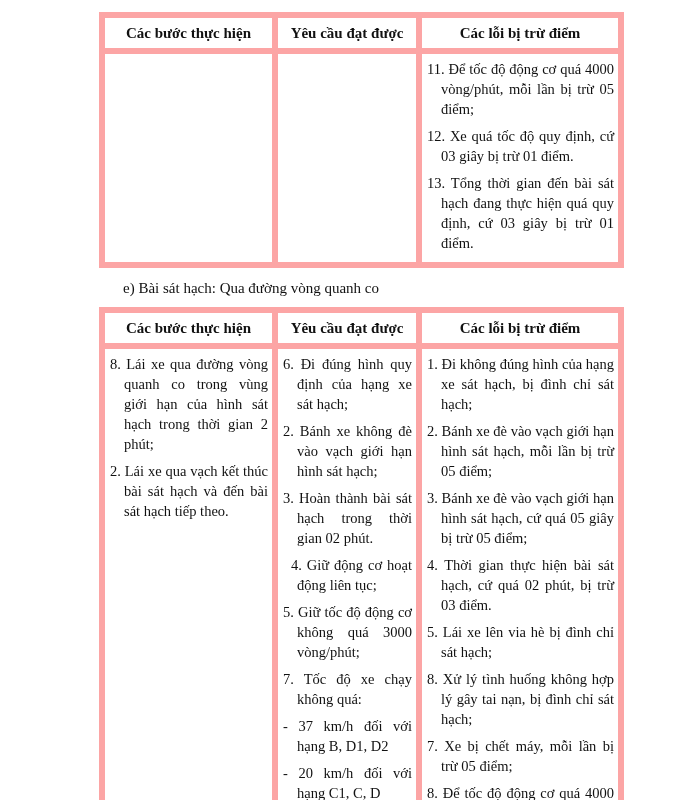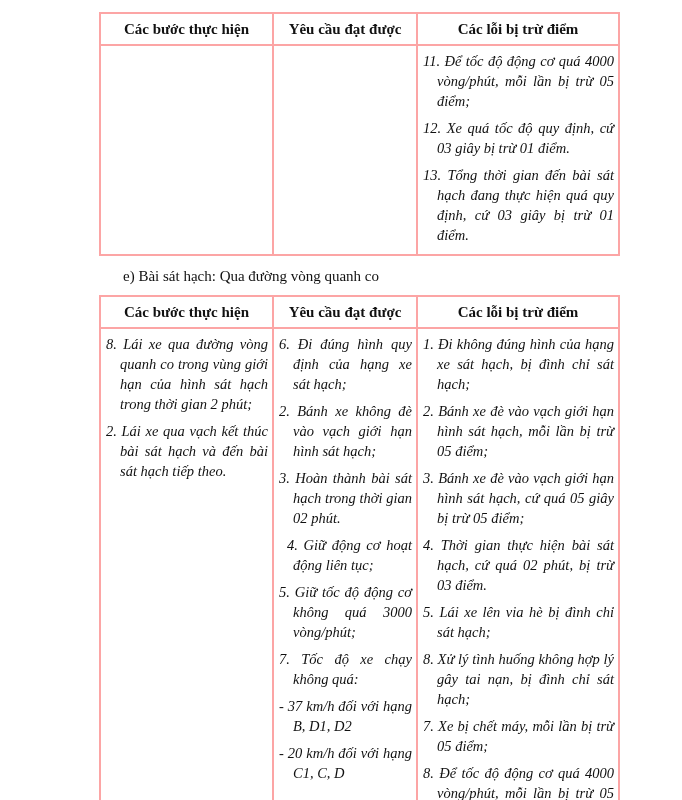--- a/index.html
+++ b/index.html
@@ -24,42 +24,41 @@
   table.doc-table {
     width: 100%;
     border-collapse: collapse;
     table-layout: fixed;
   }
   table.doc-table col.c1 { width: 173px; }
   table.doc-table col.c2 { width: 144px; }
   table.doc-table col.c3 { width: 202px; }
   table.doc-table th,
   table.doc-table td {
-    border: 2px solid #fca5a5;
+    border: 6px solid #fca5a5;
     vertical-align: top;
   }
   table.doc-table th {
     font-weight: bold;
     font-size: 15px;
     text-align: center;
     padding: 6px 2px 5px 2px;
     line-height: 1.25;
   }
   table.doc-table td {
     padding: 5px 4px 2px 5px;
     font-size: 14.5px;
     line-height: 1.38;
   }
   td.tall { height: 186px; }
   .cell p {
     margin: 0 0 7px 0;
     padding-left: 14px;
     text-indent: -14px;
     text-align: justify;
-    font-style: italic;
   }
   .cell p.indent {
     text-indent: -6px;
   }
   .caption {
     font-size: 15px;
     margin: 11px 0 9px 24px;
     line-height: 1.3;
     font-family: Liberation Serif, serif;
   }

